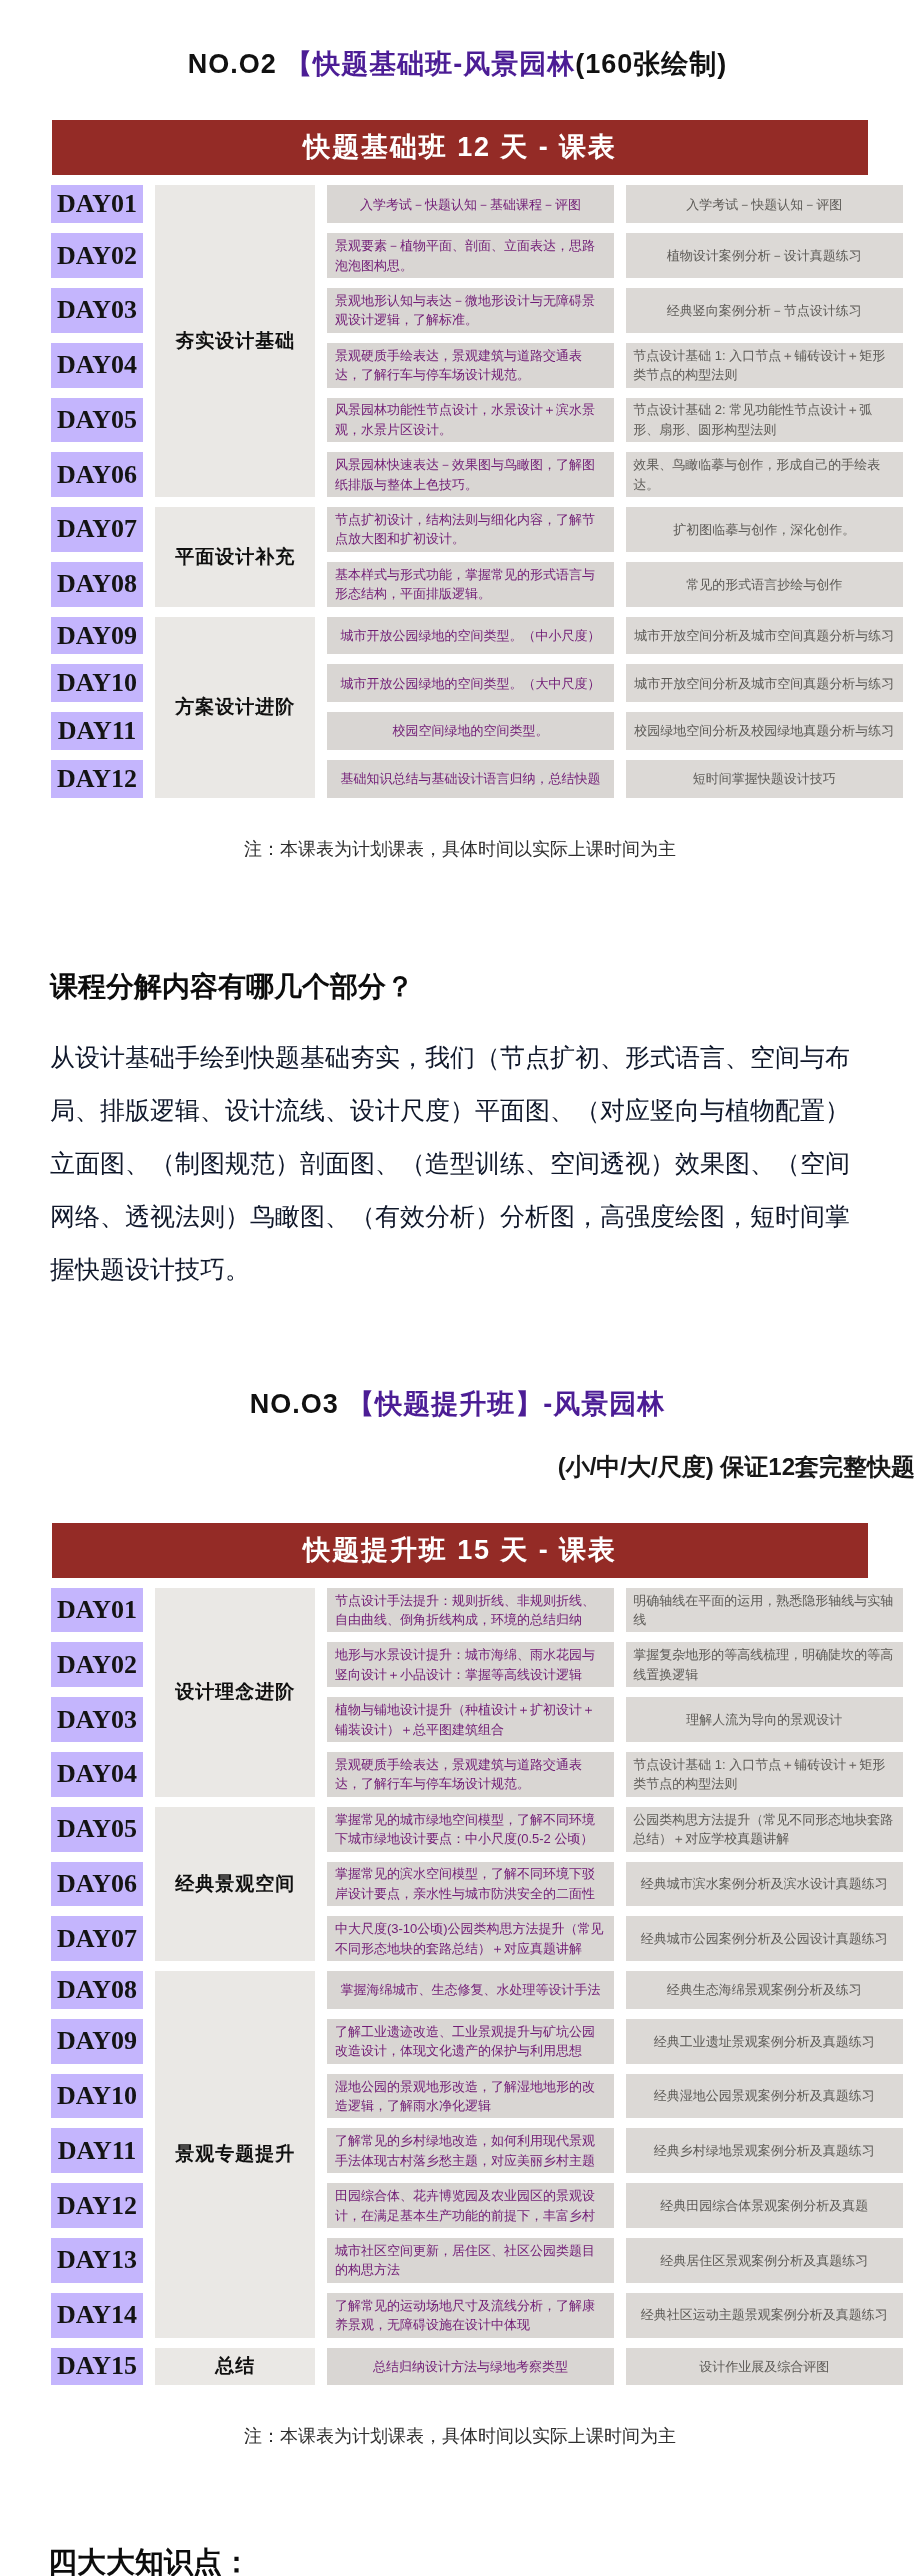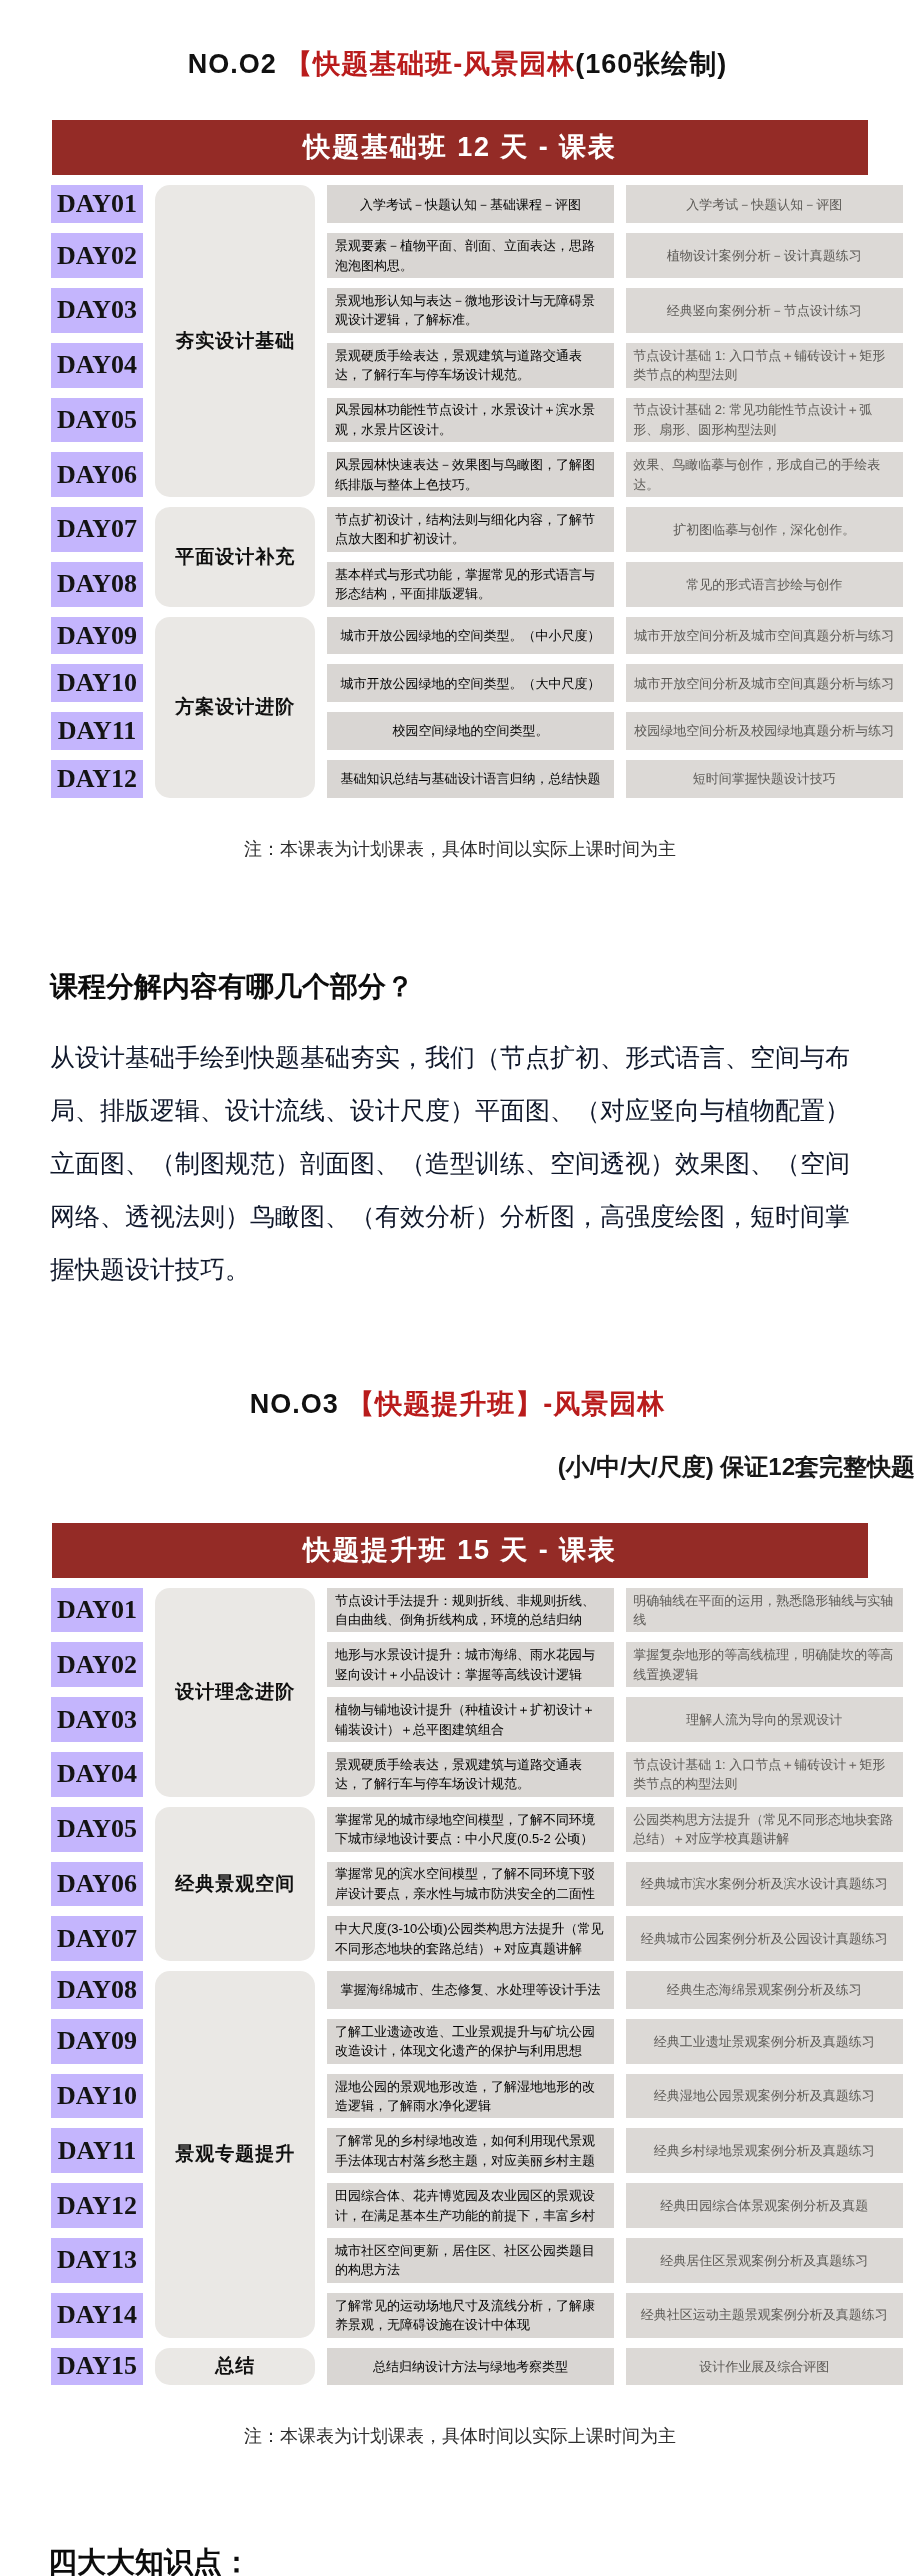--- a/index.html
+++ b/index.html
@@ -15,21 +15,21 @@
   }
   
   .sec-title {
     text-align: center;
     font-weight: bold;
     font-size: 27px;
     letter-spacing: 1px;
     padding-top: 48px;
     line-height: 1.2;
   }
-  .sec-title .accent { color: #b91c1c; }
+  .sec-title .accent { color: #4c1d95; }
   .sec-subtitle {
     text-align: right;
     font-weight: bold;
     font-size: 24px;
     margin-top: 30.5px;
     color: #171717;
   }
   
   .table-band {
     width: 816px;
@@ -67,28 +67,27 @@
     text-align: center;
     color: #141414;
   }
   td.phase-cell {
     background: #eae8e5;
     font-weight: bold;
     font-size: 19px;
     text-align: center;
     color: #101010;
     letter-spacing: 1px;
-    border-radius: 15px;
   }
   td.lecture-cell {
     background: #d9d6d3;
     text-align: center;
     font-size: 13px;
     line-height: 1.5;
-    color: #000000;
+    color: #701a75;
     padding: 2.9px 7.6px;
   }
   td.practice-cell {
     background: #dcd9d6;
     text-align: center;
     font-size: 13px;
     line-height: 1.5;
     color: #5c5a56;
     padding: 2.9px 7.6px;
   }

